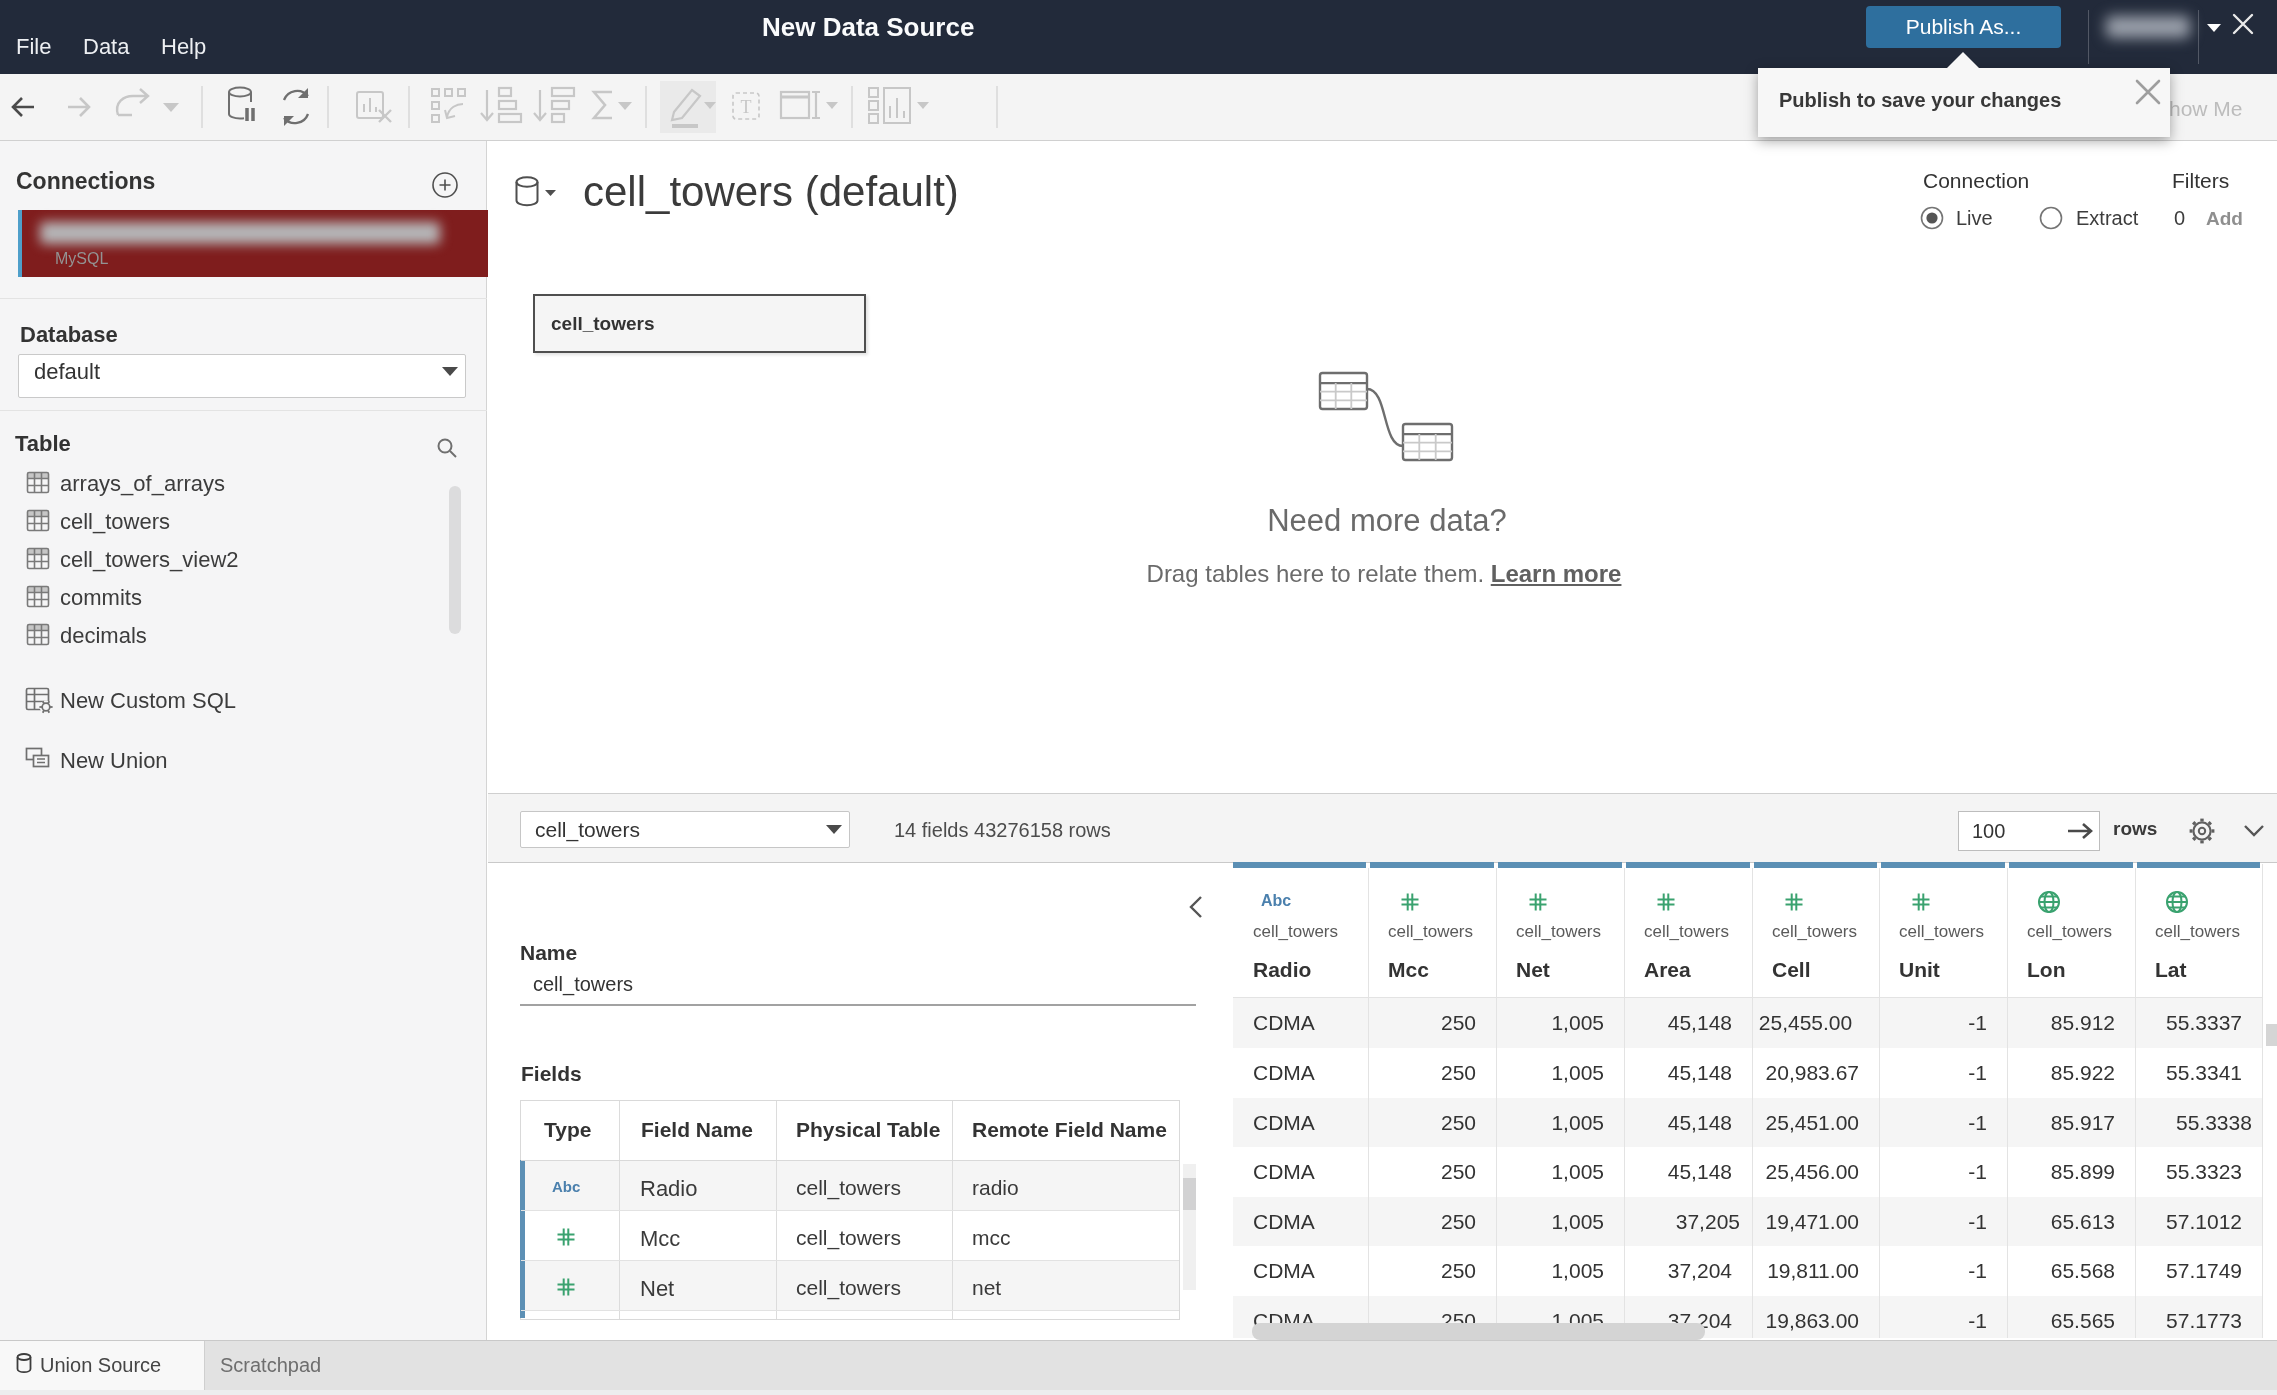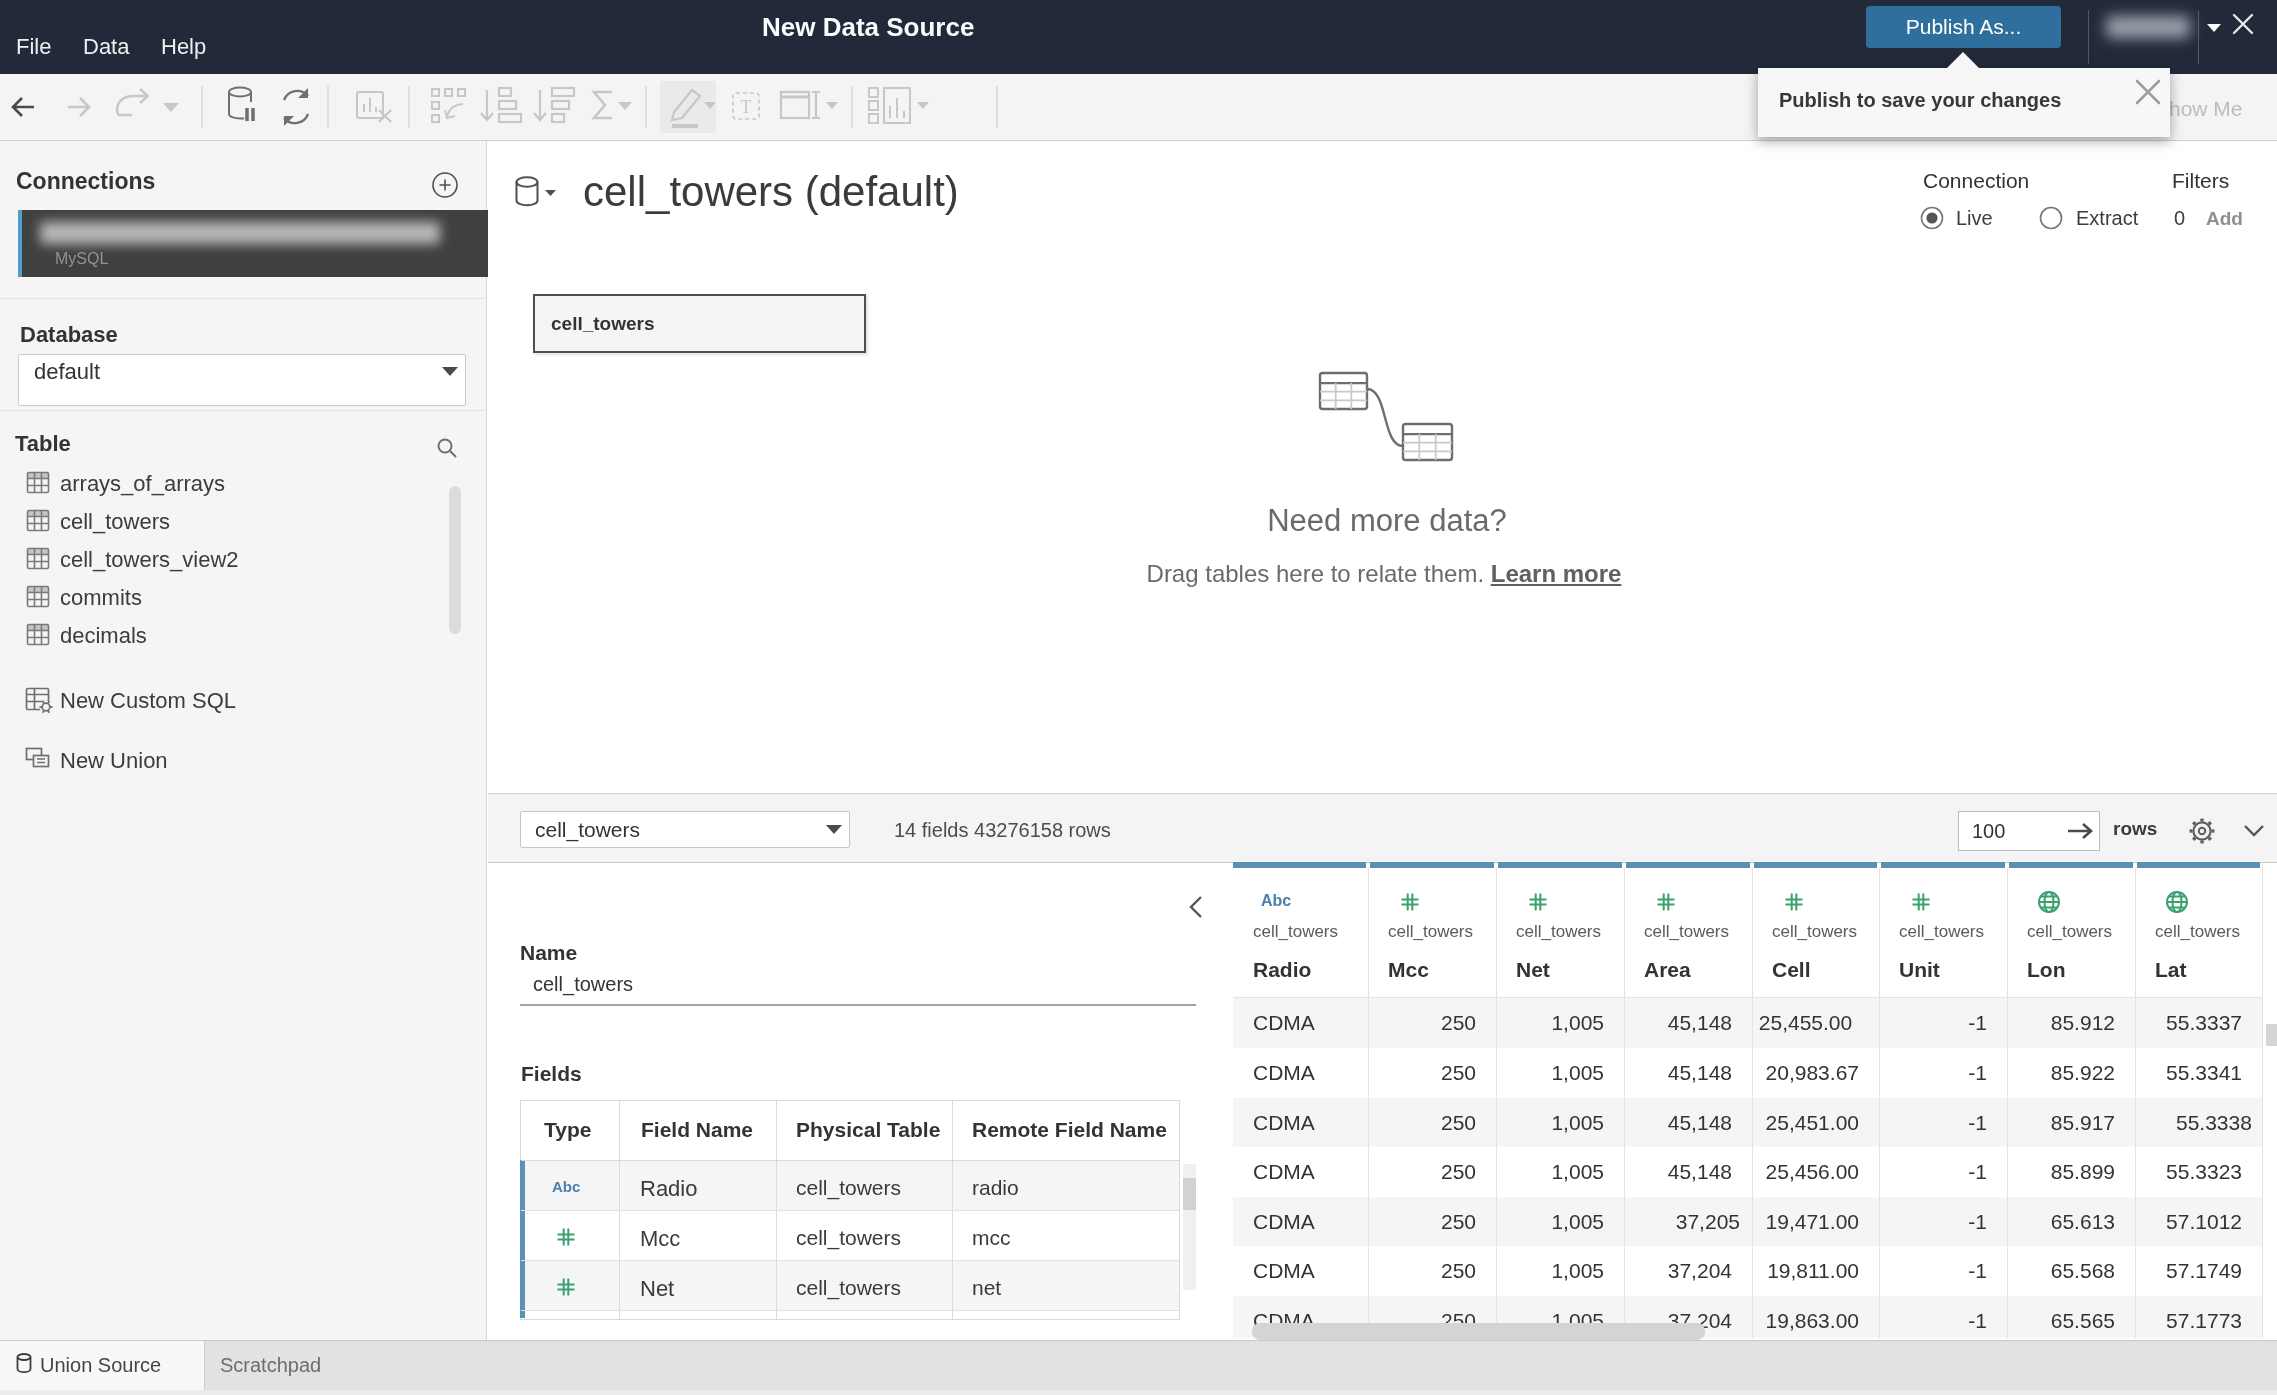--- a/index.html
+++ b/index.html
@@ -9,25 +9,25 @@
   .topbar { left:0; top:0; width:2277px; height:74px; background:#222a3a; }
   .menu { color:#edeff2; font-size:22px; top:34px; }
   .apptitle { color:#fafbfc; font-size:26px; font-weight:bold; top:12px; left:762px; width:210px; text-align:center; white-space:nowrap; }
   .pubbtn { left:1866px; top:6px; width:195px; height:42px; background:#2e6f9e; border-radius:4px; color:#fff; font-size:21px; text-align:center; line-height:42px; }
   .tbsep { top:10px; width:1px; height:54px; background:rgba(255,255,255,0.22); }
   .userblur { left:2106px; top:16px; width:84px; height:22px; background:#9aa0ab; border-radius:5px; filter:blur(7px); }
   .toolbar { left:0; top:74px; width:2277px; height:67px; background:#f4f4f4; border-bottom:1px solid #d0d0d0; }
   .showme { left:2155px; top:97px; font-size:21px; color:#bcbcbc; }
   .sidebar { left:0; top:141px; width:487px; height:1199px; background:#f5f5f6; border-right:1px solid #d4d4d4; }
   .sb-h { font-weight:bold; font-size:22px; color:#333; }
-  .conncard { left:18px; top:210px; width:474px; height:67px; background:#404040; border-left:4px solid #4f9fca; }
+  .conncard { left:18px; top:210px; width:474px; height:67px; background:#7f1d1d; border-left:4px solid #4f9fca; }
   .connblur { left:18px; top:12px; width:400px; height:22px; background:#b6b7b9; border-radius:4px; filter:blur(6px); }
   .mysql { left:33px; top:40px; font-size:16px; color:#939393; }
   .sb-div { left:0; width:487px; height:1px; background:#e3e3e3; }
-  .sb-select { left:18px; top:354px; width:448px; height:52px; background:#fff; border:1px solid #c9c9c9; border-radius:2px; font-size:22px; color:#333; line-height:34px; padding-left:15px; }
+  .sb-select { left:18px; top:354px; width:448px; height:44px; background:#fff; border:1px solid #c9c9c9; border-radius:2px; font-size:22px; color:#333; line-height:34px; padding-left:15px; }
   .tbl-row { left:60px; font-size:22px; color:#3c3c3c; }
   .sb-scroll { left:449px; top:486px; width:12px; height:148px; background:#dcdcdd; border-radius:6px; }
   .canvas { left:488px; top:141px; width:1789px; height:652px; background:#fff; }
   .cvtitle { left:583px; top:168px; font-size:42px; color:#3b3b3b; white-space:nowrap; }
   .clabel { font-size:21px; color:#333; top:169px; }
   .rlabel { font-size:20px; color:#3d3d3d; top:207px; }
   .nodebox { left:533px; top:294px; width:333px; height:59px; background:#f5f5f5; border:2px solid #4f4f4f; font-size:19px; font-weight:600; color:#333; line-height:55px; padding-left:16px; box-shadow:2px 2px 3px rgba(0,0,0,0.12); }
   .needmore { left:1137px; top:503px; width:500px; text-align:center; font-size:31px; color:#6a6a6a; }
   .dragtxt { left:1034px; top:560px; width:700px; text-align:center; font-size:24px; color:#6a6a6a; }
   .panelbar { left:488px; top:793px; width:1789px; height:70px; background:#f4f4f4; border-top:1px solid #cfcfcf; border-bottom:1px solid #c9c9c9; }

